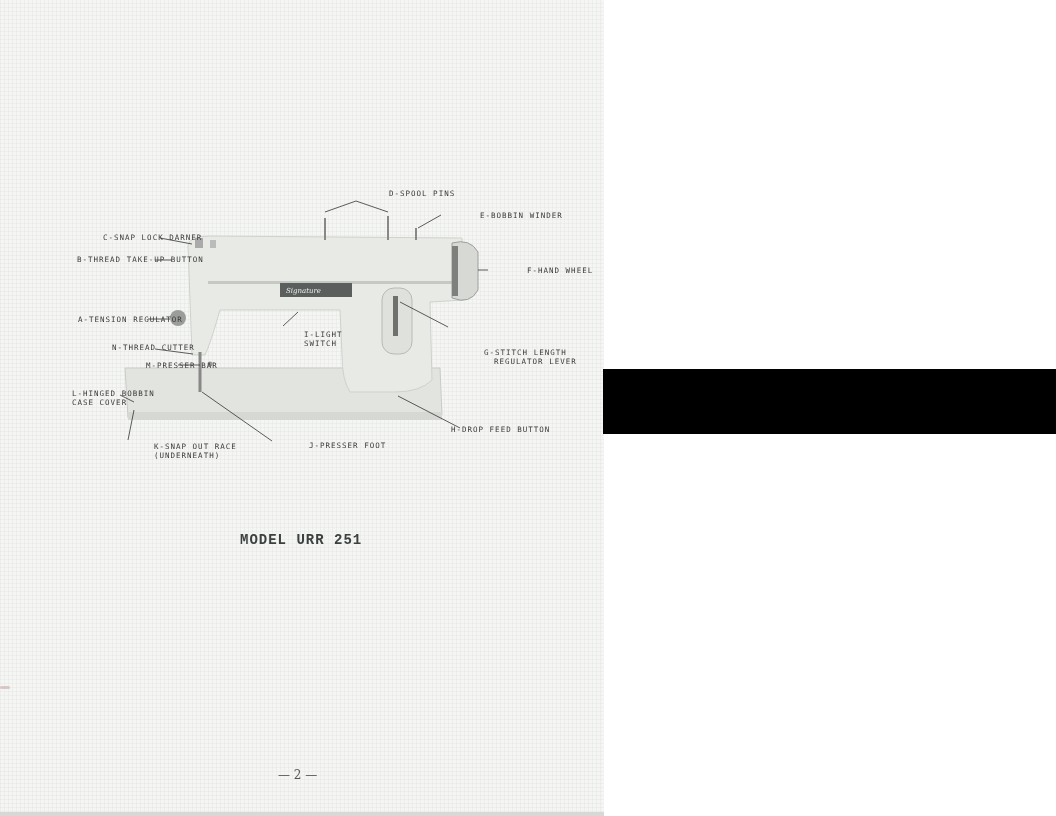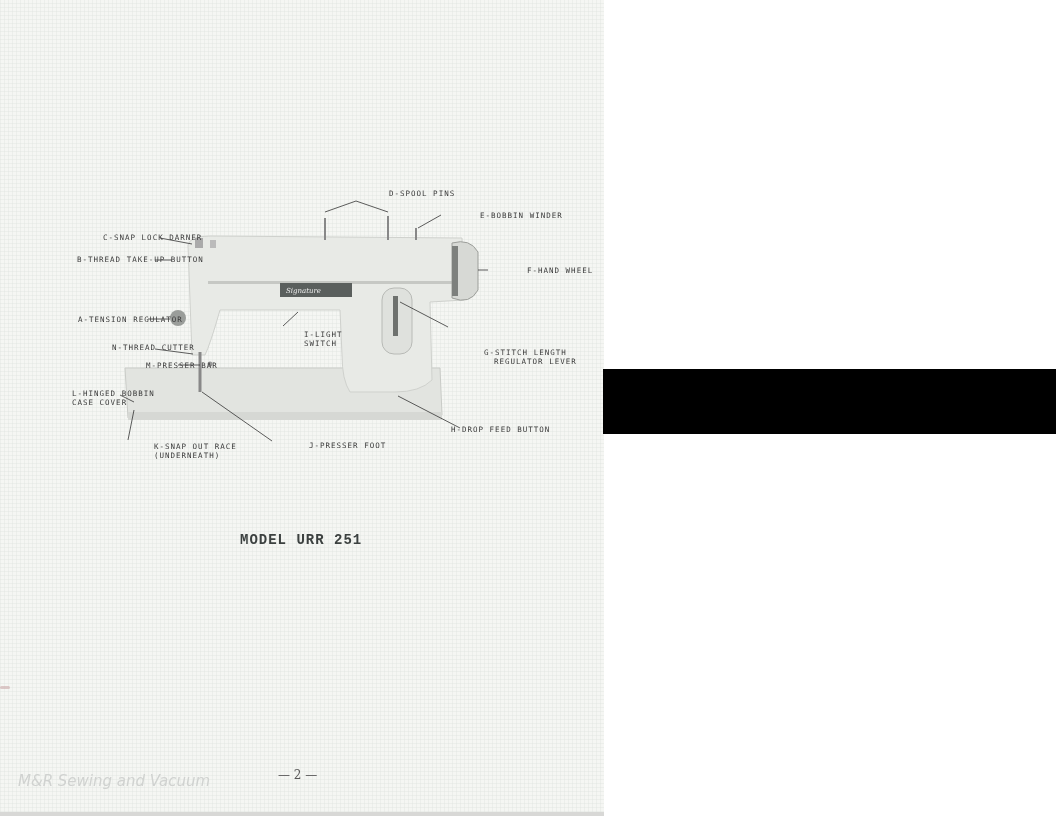--- a/index.html
+++ b/index.html
@@ -118,17 +118,16 @@
   </div>
   <div class="lbl" style="left:415px;top:425px;">H-DROP FEED BUTTON</div>
   <div class="lbl" style="left:273px;top:441px;">J-PRESSER FOOT</div>
   <div class="lbl center" style="left:118px;top:442px;width:90px;">
     <div>K-SNAP OUT RACE</div>
     <div>(UNDERNEATH)</div>
   </div>
 
   <div class="title">MODEL URR 251</div>
   <div class="page-num">— 2 —</div>
-  <div class="watermark">M&amp;R Sewing and Vacuum</div>
   <div class="smudge"></div>
 </div>
 <div class="page-bottom-edge"></div>
 <div class="redaction-bar"></div>
 
 </body></html>

